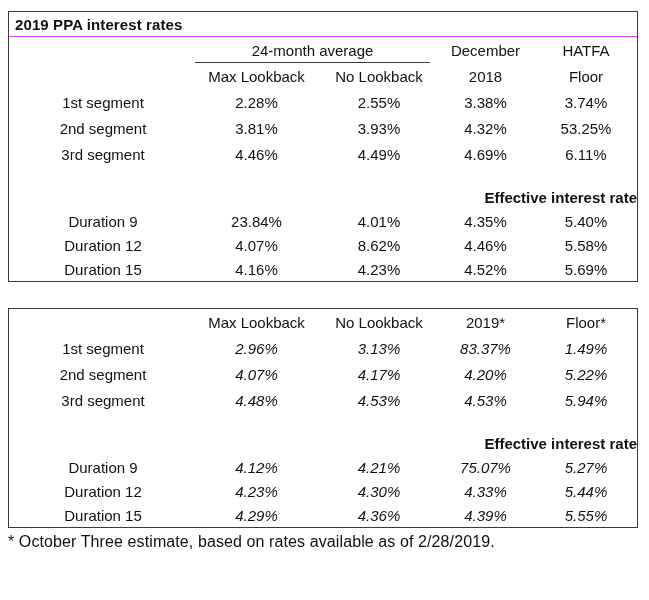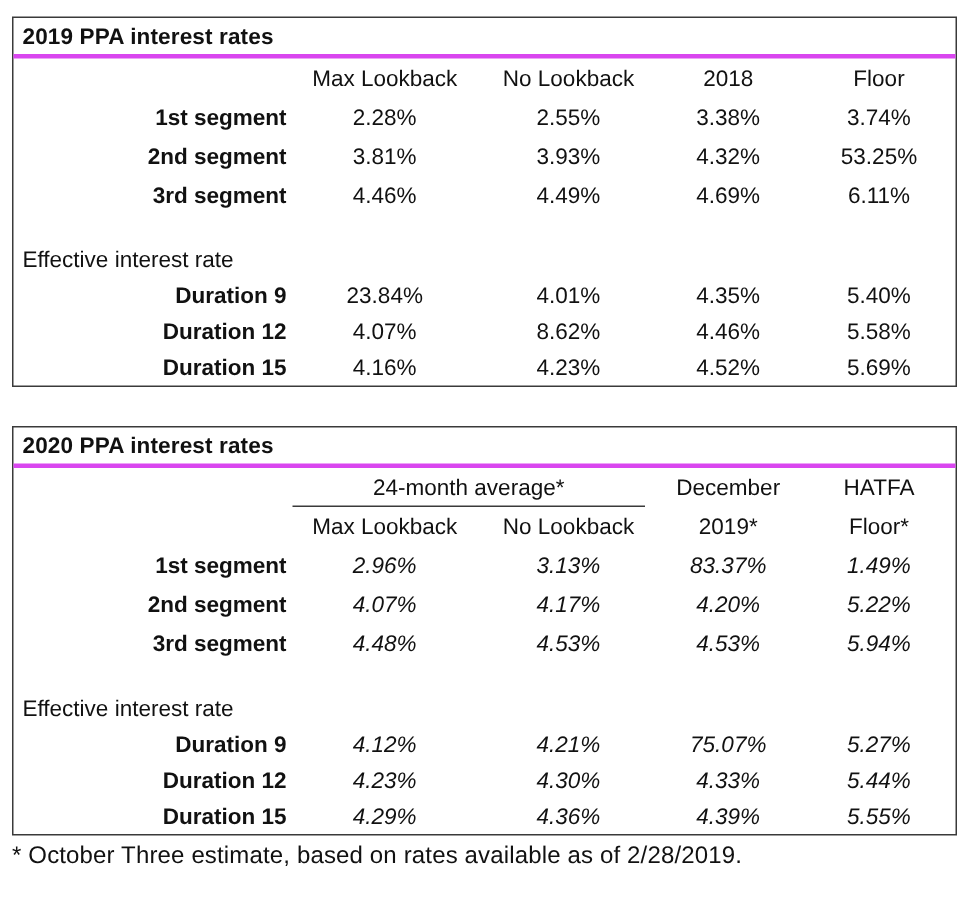--- a/index.html
+++ b/index.html
@@ -18,202 +18,200 @@
     border: 1px solid #3a3a3a;
     background: #ffffff;
   }
   .box-2019 { margin-top: 11px; }
   .box-2020 { margin-top: 26px; }
 
   .table-title {
     font-size: 15px;
     font-weight: bold;
     padding: 4px 6px 3px 6px;
-    border-bottom: 3px solid #d946ef;
+    border-bottom: 1px solid #d946ef;
     letter-spacing: 0.1px;
   }
 
   table.rates-table {
     border-collapse: collapse;
     table-layout: fixed;
     width: 100%;
   }
   .rates-table td {
     font-size: 15px;
     height: 26px;
     padding: 0;
     text-align: center;
     vertical-align: middle;
     white-space: nowrap;
     overflow: hidden;
   }
   .rates-table td.lbl {
-    text-align: right;
+    text-align: center;
     padding-left: 6px;
-    font-weight: bold;
   }
   .rates-table tr.hdr-group td.group-cell { vertical-align: bottom; }
   .group-underline {
     border-bottom: 1px solid #3a3a3a;
     margin: 0 6px 0 4px;
     padding-bottom: 3px;
   }
   .rates-table tr.spacer td { height: 18px; }
   .rates-table tr.section td {
     height: 24px;
-    font-weight: normal;
-    text-align: left;
+    font-weight: bold;
+    text-align: right;
     padding-left: 6px;
   }
   .rates-table tr.dur td { height: 24px; }
 
   .italic-vals td.val { font-style: italic; }
 
   .footnote {
     font-size: 16px;
     margin: 5px 0 0 8px;
     letter-spacing: 0.1px;
   }
 </style>
 </head>
 <body>
 
 <div class="page">
 
   <section class="table-box box-2019">
     <div class="table-title">2019 PPA interest rates</div>
     <table class="rates-table">
+      <colgroup>
+        <col style="width:182px">
+          <col style="width:131px">
+          <col style="width:114px">
+          <col style="width:99px">
+          <col style="width:102px">
+      </colgroup>
+      <tbody>
+        <tr class="hdr-group">
+          <td class="lbl"></td>
+          <td class="group-cell" colspan="2">
+            <div class="group-underline">24-month average</div>
+          </td>
+          <td>December</td>
+          <td>HATFA</td>
+        </tr>
+        <tr class="hdr-sub">
+          <td class="lbl"></td>
+          <td>Max Lookback</td>
+          <td>No Lookback</td>
+          <td>2018</td>
+          <td>Floor</td>
+        </tr>
+
+        <tr class="seg">
+          <td class="lbl">1st segment</td>
+          <td class="val">2.28%</td>
+          <td class="val">2.55%</td>
+          <td class="val">3.38%</td>
+          <td class="val">3.74%</td>
+        </tr>
+        <tr class="seg">
+          <td class="lbl">2nd segment</td>
+          <td class="val">3.81%</td>
+          <td class="val">3.93%</td>
+          <td class="val">4.32%</td>
+          <td class="val">53.25%</td>
+        </tr>
+        <tr class="seg">
+          <td class="lbl">3rd segment</td>
+          <td class="val">4.46%</td>
+          <td class="val">4.49%</td>
+          <td class="val">4.69%</td>
+          <td class="val">6.11%</td>
+        </tr>
+
+        <tr class="spacer">
+            <td colspan="5"></td>
+          </tr>
+        <tr class="section">
+          <td colspan="5">Effective interest rate</td>
+        </tr>
+
+        <tr class="dur">
+          <td class="lbl">Duration 9</td>
+          <td class="val">23.84%</td>
+          <td class="val">4.01%</td>
+          <td class="val">4.35%</td>
+          <td class="val">5.40%</td>
+        </tr>
+        <tr class="dur">
+          <td class="lbl">Duration 12</td>
+          <td class="val">4.07%</td>
+          <td class="val">8.62%</td>
+          <td class="val">4.46%</td>
+          <td class="val">5.58%</td>
+        </tr>
+        <tr class="dur">
+          <td class="lbl">Duration 15</td>
+          <td class="val">4.16%</td>
+          <td class="val">4.23%</td>
+          <td class="val">4.52%</td>
+          <td class="val">5.69%</td>
+        </tr>
+      </tbody>
+    </table>
+  </section>
+
+  <section class="table-box box-2020">
+    <table class="rates-table italic-vals">
       <colgroup>
         <col style="width:182px">
           <col style="width:131px">
           <col style="width:114px">
           <col style="width:99px">
           <col style="width:102px">
       </colgroup>
       <tbody>
         <tr class="hdr-sub">
           <td class="lbl"></td>
           <td>Max Lookback</td>
           <td>No Lookback</td>
-          <td>2018</td>
-          <td>Floor</td>
+          <td>2019*</td>
+          <td>Floor*</td>
         </tr>
 
         <tr class="seg">
           <td class="lbl">1st segment</td>
-          <td class="val">2.28%</td>
-          <td class="val">2.55%</td>
-          <td class="val">3.38%</td>
-          <td class="val">3.74%</td>
+          <td class="val">2.96%</td>
+          <td class="val">3.13%</td>
+          <td class="val">83.37%</td>
+          <td class="val">1.49%</td>
         </tr>
         <tr class="seg">
           <td class="lbl">2nd segment</td>
-          <td class="val">3.81%</td>
-          <td class="val">3.93%</td>
-          <td class="val">4.32%</td>
-          <td class="val">53.25%</td>
+          <td class="val">4.07%</td>
+          <td class="val">4.17%</td>
+          <td class="val">4.20%</td>
+          <td class="val">5.22%</td>
         </tr>
         <tr class="seg">
           <td class="lbl">3rd segment</td>
-          <td class="val">4.46%</td>
-          <td class="val">4.49%</td>
-          <td class="val">4.69%</td>
-          <td class="val">6.11%</td>
+          <td class="val">4.48%</td>
+          <td class="val">4.53%</td>
+          <td class="val">4.53%</td>
+          <td class="val">5.94%</td>
         </tr>
 
         <tr class="spacer">
             <td colspan="5"></td>
           </tr>
         <tr class="section">
           <td colspan="5">Effective interest rate</td>
         </tr>
 
         <tr class="dur">
           <td class="lbl">Duration 9</td>
-          <td class="val">23.84%</td>
-          <td class="val">4.01%</td>
-          <td class="val">4.35%</td>
-          <td class="val">5.40%</td>
-        </tr>
-        <tr class="dur">
-          <td class="lbl">Duration 12</td>
-          <td class="val">4.07%</td>
-          <td class="val">8.62%</td>
-          <td class="val">4.46%</td>
-          <td class="val">5.58%</td>
-        </tr>
-        <tr class="dur">
-          <td class="lbl">Duration 15</td>
-          <td class="val">4.16%</td>
-          <td class="val">4.23%</td>
-          <td class="val">4.52%</td>
-          <td class="val">5.69%</td>
-        </tr>
-      </tbody>
-    </table>
-  </section>
-
-  <section class="table-box box-2020">
-    <div class="table-title">2020 PPA interest rates</div>
-    <table class="rates-table italic-vals">
-      <colgroup>
-        <col style="width:182px">
-          <col style="width:131px">
-          <col style="width:114px">
-          <col style="width:99px">
-          <col style="width:102px">
-      </colgroup>
-      <tbody>
-        <tr class="hdr-group">
-          <td class="lbl"></td>
-          <td class="group-cell" colspan="2">
-            <div class="group-underline">24-month average*</div>
-          </td>
-          <td>December</td>
-          <td>HATFA</td>
-        </tr>
-        <tr class="hdr-sub">
-          <td class="lbl"></td>
-          <td>Max Lookback</td>
-          <td>No Lookback</td>
-          <td>2019*</td>
-          <td>Floor*</td>
-        </tr>
-
-        <tr class="seg">
-          <td class="lbl">1st segment</td>
-          <td class="val">2.96%</td>
-          <td class="val">3.13%</td>
-          <td class="val">83.37%</td>
-          <td class="val">1.49%</td>
-        </tr>
-        <tr class="seg">
-          <td class="lbl">2nd segment</td>
-          <td class="val">4.07%</td>
-          <td class="val">4.17%</td>
-          <td class="val">4.20%</td>
-          <td class="val">5.22%</td>
-        </tr>
-        <tr class="seg">
-          <td class="lbl">3rd segment</td>
-          <td class="val">4.48%</td>
-          <td class="val">4.53%</td>
-          <td class="val">4.53%</td>
-          <td class="val">5.94%</td>
-        </tr>
-
-        <tr class="spacer">
-            <td colspan="5"></td>
-          </tr>
-        <tr class="section">
-          <td colspan="5">Effective interest rate</td>
-        </tr>
-
-        <tr class="dur">
-          <td class="lbl">Duration 9</td>
           <td class="val">4.12%</td>
           <td class="val">4.21%</td>
           <td class="val">75.07%</td>
           <td class="val">5.27%</td>
         </tr>
         <tr class="dur">
           <td class="lbl">Duration 12</td>
           <td class="val">4.23%</td>
           <td class="val">4.30%</td>
           <td class="val">4.33%</td>

